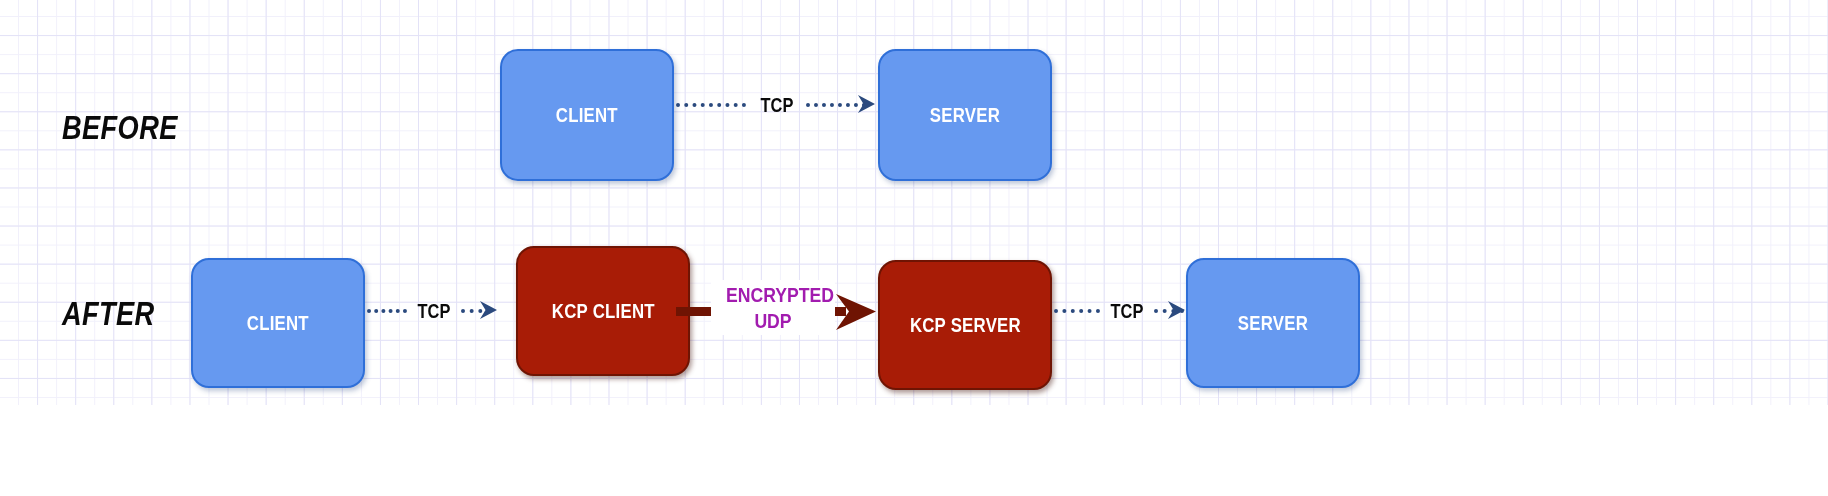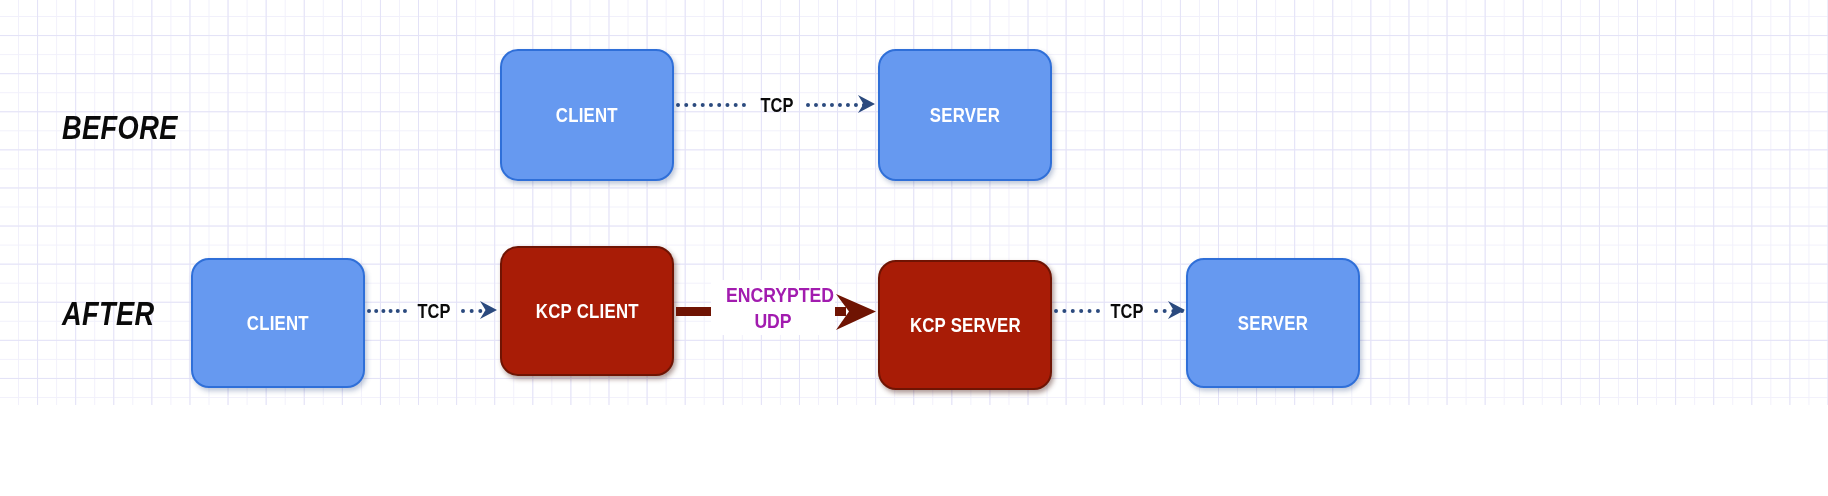--- a/index.html
+++ b/index.html
@@ -157,21 +157,21 @@
 
   <div class="dotline" style="left:367px; top:309px; width:40px;"></div>
   <div class="edge-label" style="left:405px; top:300px; width:58px;">
     <span>TCP</span>
   </div>
   <div class="dotline" style="left:461px; top:309px; width:30px;"></div>
   <svg class="arrowhead-sm" style="left:478px; top:298px; width:24px; height:24px;" viewBox="0 0 24 24">
     <path d="M2 3 L19 12 L2 21 L7.5 12 Z" fill="#2b4a7e"></path>
   </svg>
 
-  <div class="node red" style="left:500px; top:246px; width:174px; height:130px;">
+  <div class="node red" style="left:516px; top:246px; width:174px; height:130px;">
     <span class="node-label">KCP CLIENT</span>
   </div>
 
   <div class="thickline" style="left:676px; top:307px; width:170px;"></div>
   <svg style="position:absolute; left:830px; top:288px; width:50px; height:48px;" viewBox="0 0 50 48">
     <path d="M6 6 L46 23.5 L6 42 L19 23.5 Z" fill="#6f1403"></path>
   </svg>
   <div class="udp-label" style="left:711px; top:280px; width:112px;">
     <span>ENCRYPTED</span>
     <span>UDP</span>

